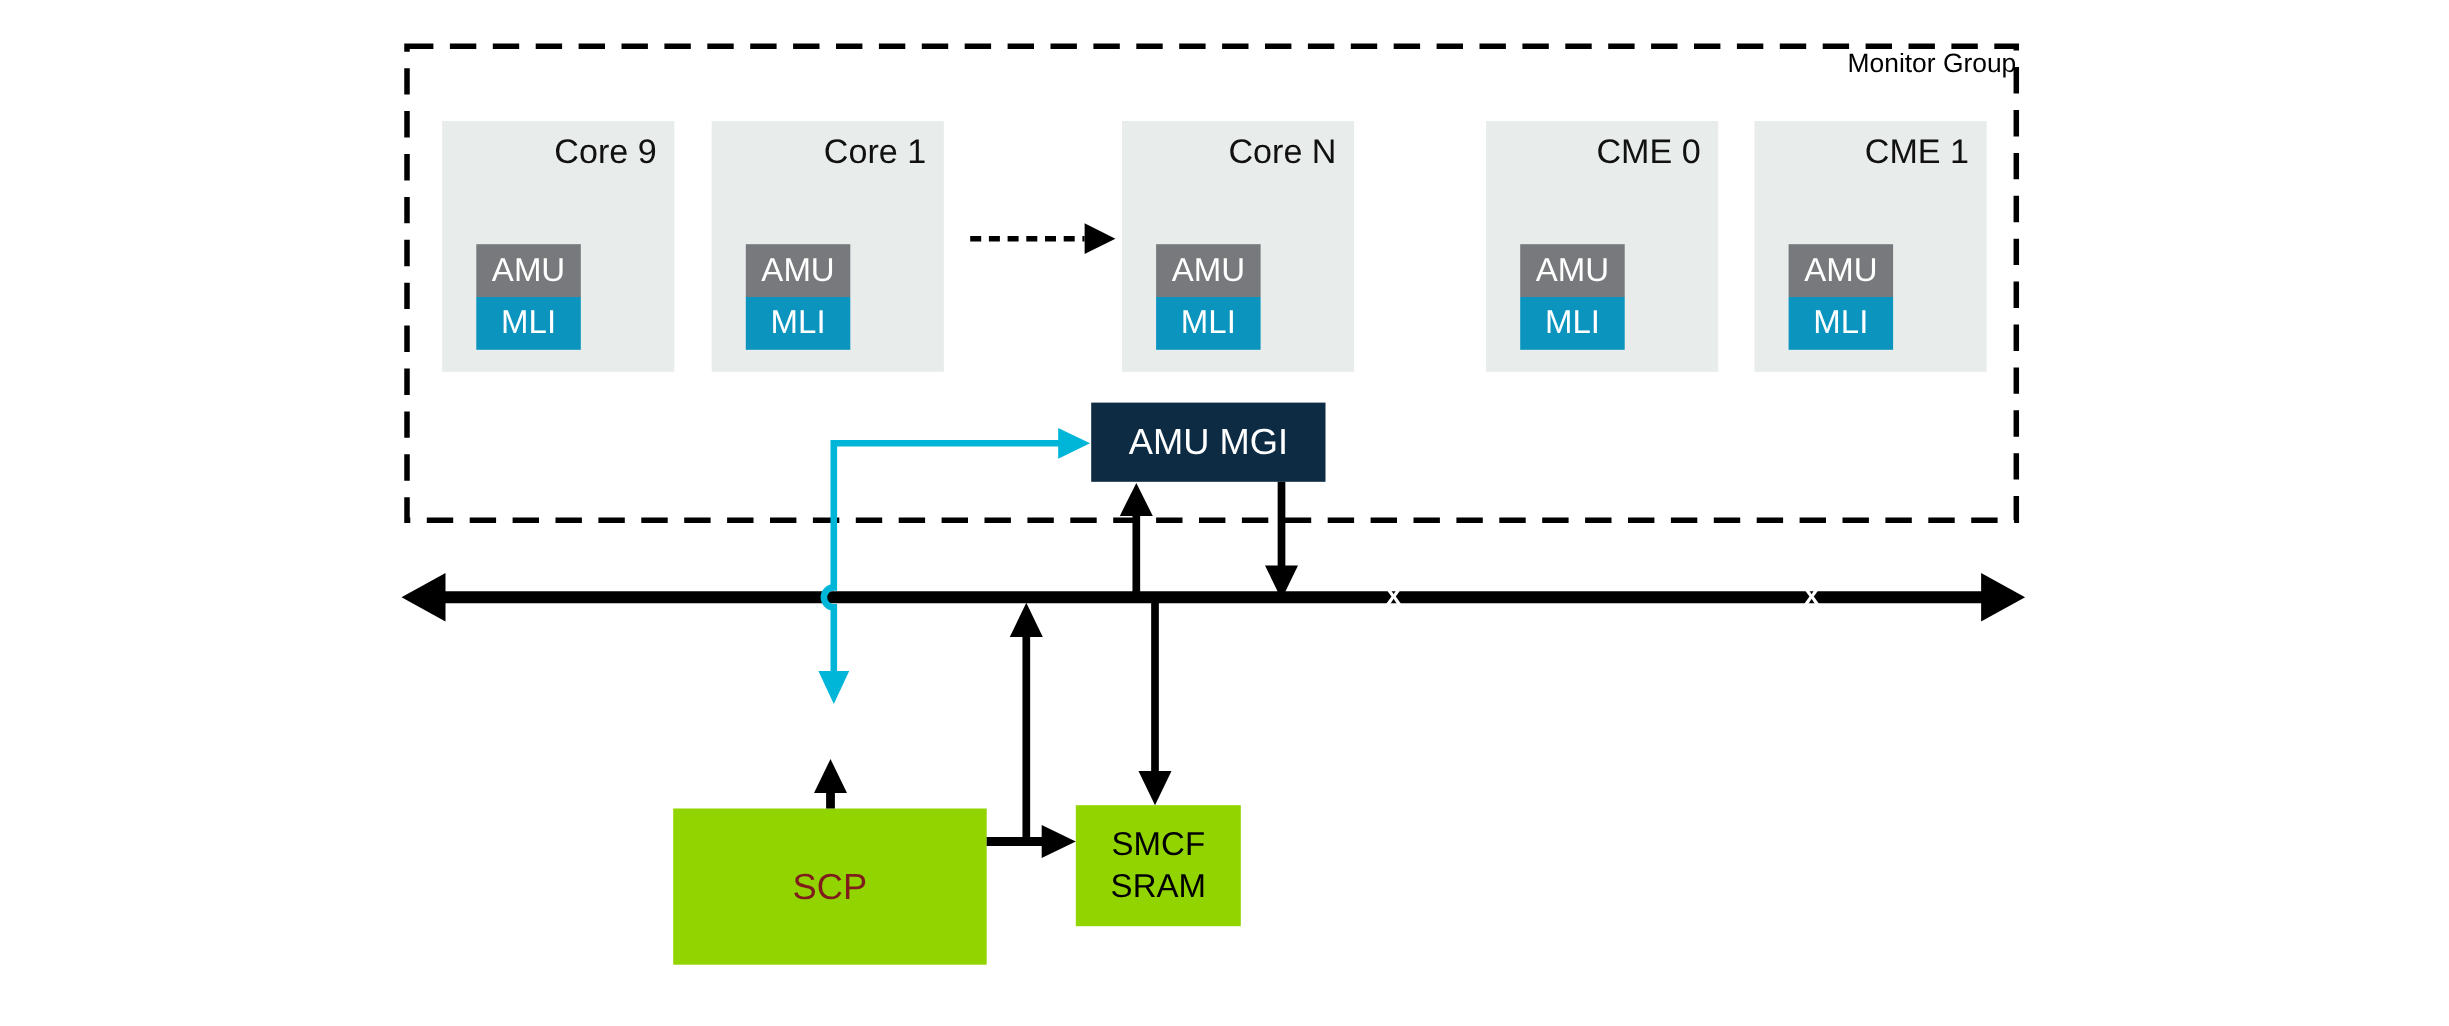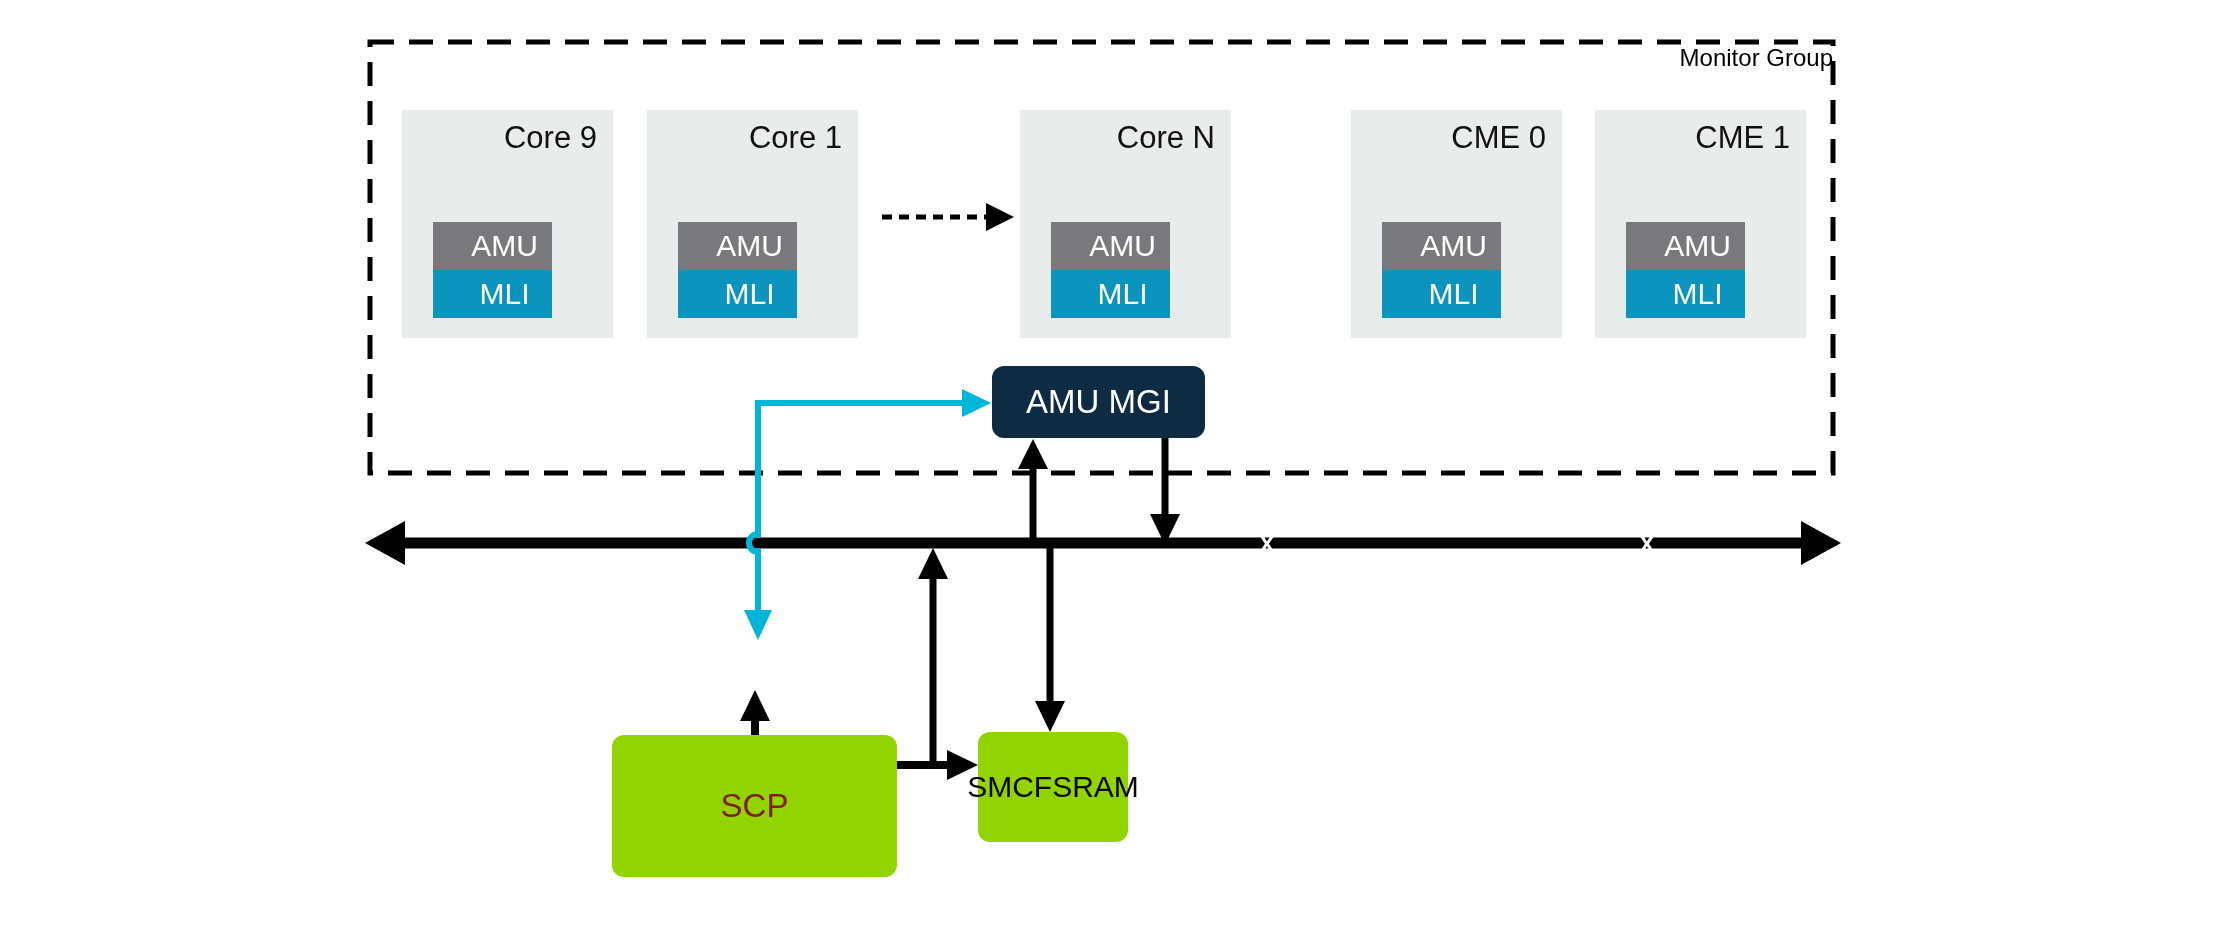--- a/index.html
+++ b/index.html
@@ -21,35 +21,34 @@
     top:10px;left:0;right:16px;
     text-align:right;
     font-size:31px;color:#111;
     white-space:nowrap;
   }
   .amu,.mli{
     position:absolute;
     left:31px;width:95px;height:48px;
     color:#ffffff;
     font-size:30px;
-    display:flex;align-items:center;justify-content:center;padding-left:24px;
+    display:flex;align-items:center;justify-content:center;
   }
   .amu{top:112px;background:#77797c;}
   .mli{top:160px;background:#0b95be;}
   
   .node{
     position:absolute;
     display:flex;align-items:center;justify-content:center;
     text-align:center;
-    border-radius:12px;
   }
   #amu-mgi{left:992px;top:366px;width:213px;height:72px;background:#0d2c44;color:#fff;font-size:33px;}
   #trigger-generator{left:612px;top:641px;width:285px;height:47px;background:#00b6d8;color:#000;font-size:31px;}
   #scp{left:612px;top:735px;width:285px;height:142px;background:#92d400;color:#7f1d1d;font-size:33px;}
-  #smcf-sram{left:978px;top:732px;width:150px;height:110px;background:#92d400;color:#000;font-size:30px;line-height:38px;}
+  #smcf-sram{left:978px;top:732px;width:150px;height:110px;background:#92d400;color:#000;font-size:30px;line-height:38px;flex-direction:column;}
   
   #monitor-group-title{
     position:absolute;
     left:370px;top:44px;width:1463px;
     text-align:right;
     font-size:24px;color:#000;
     font-weight:500;
   }
   
   .bus-mark{

